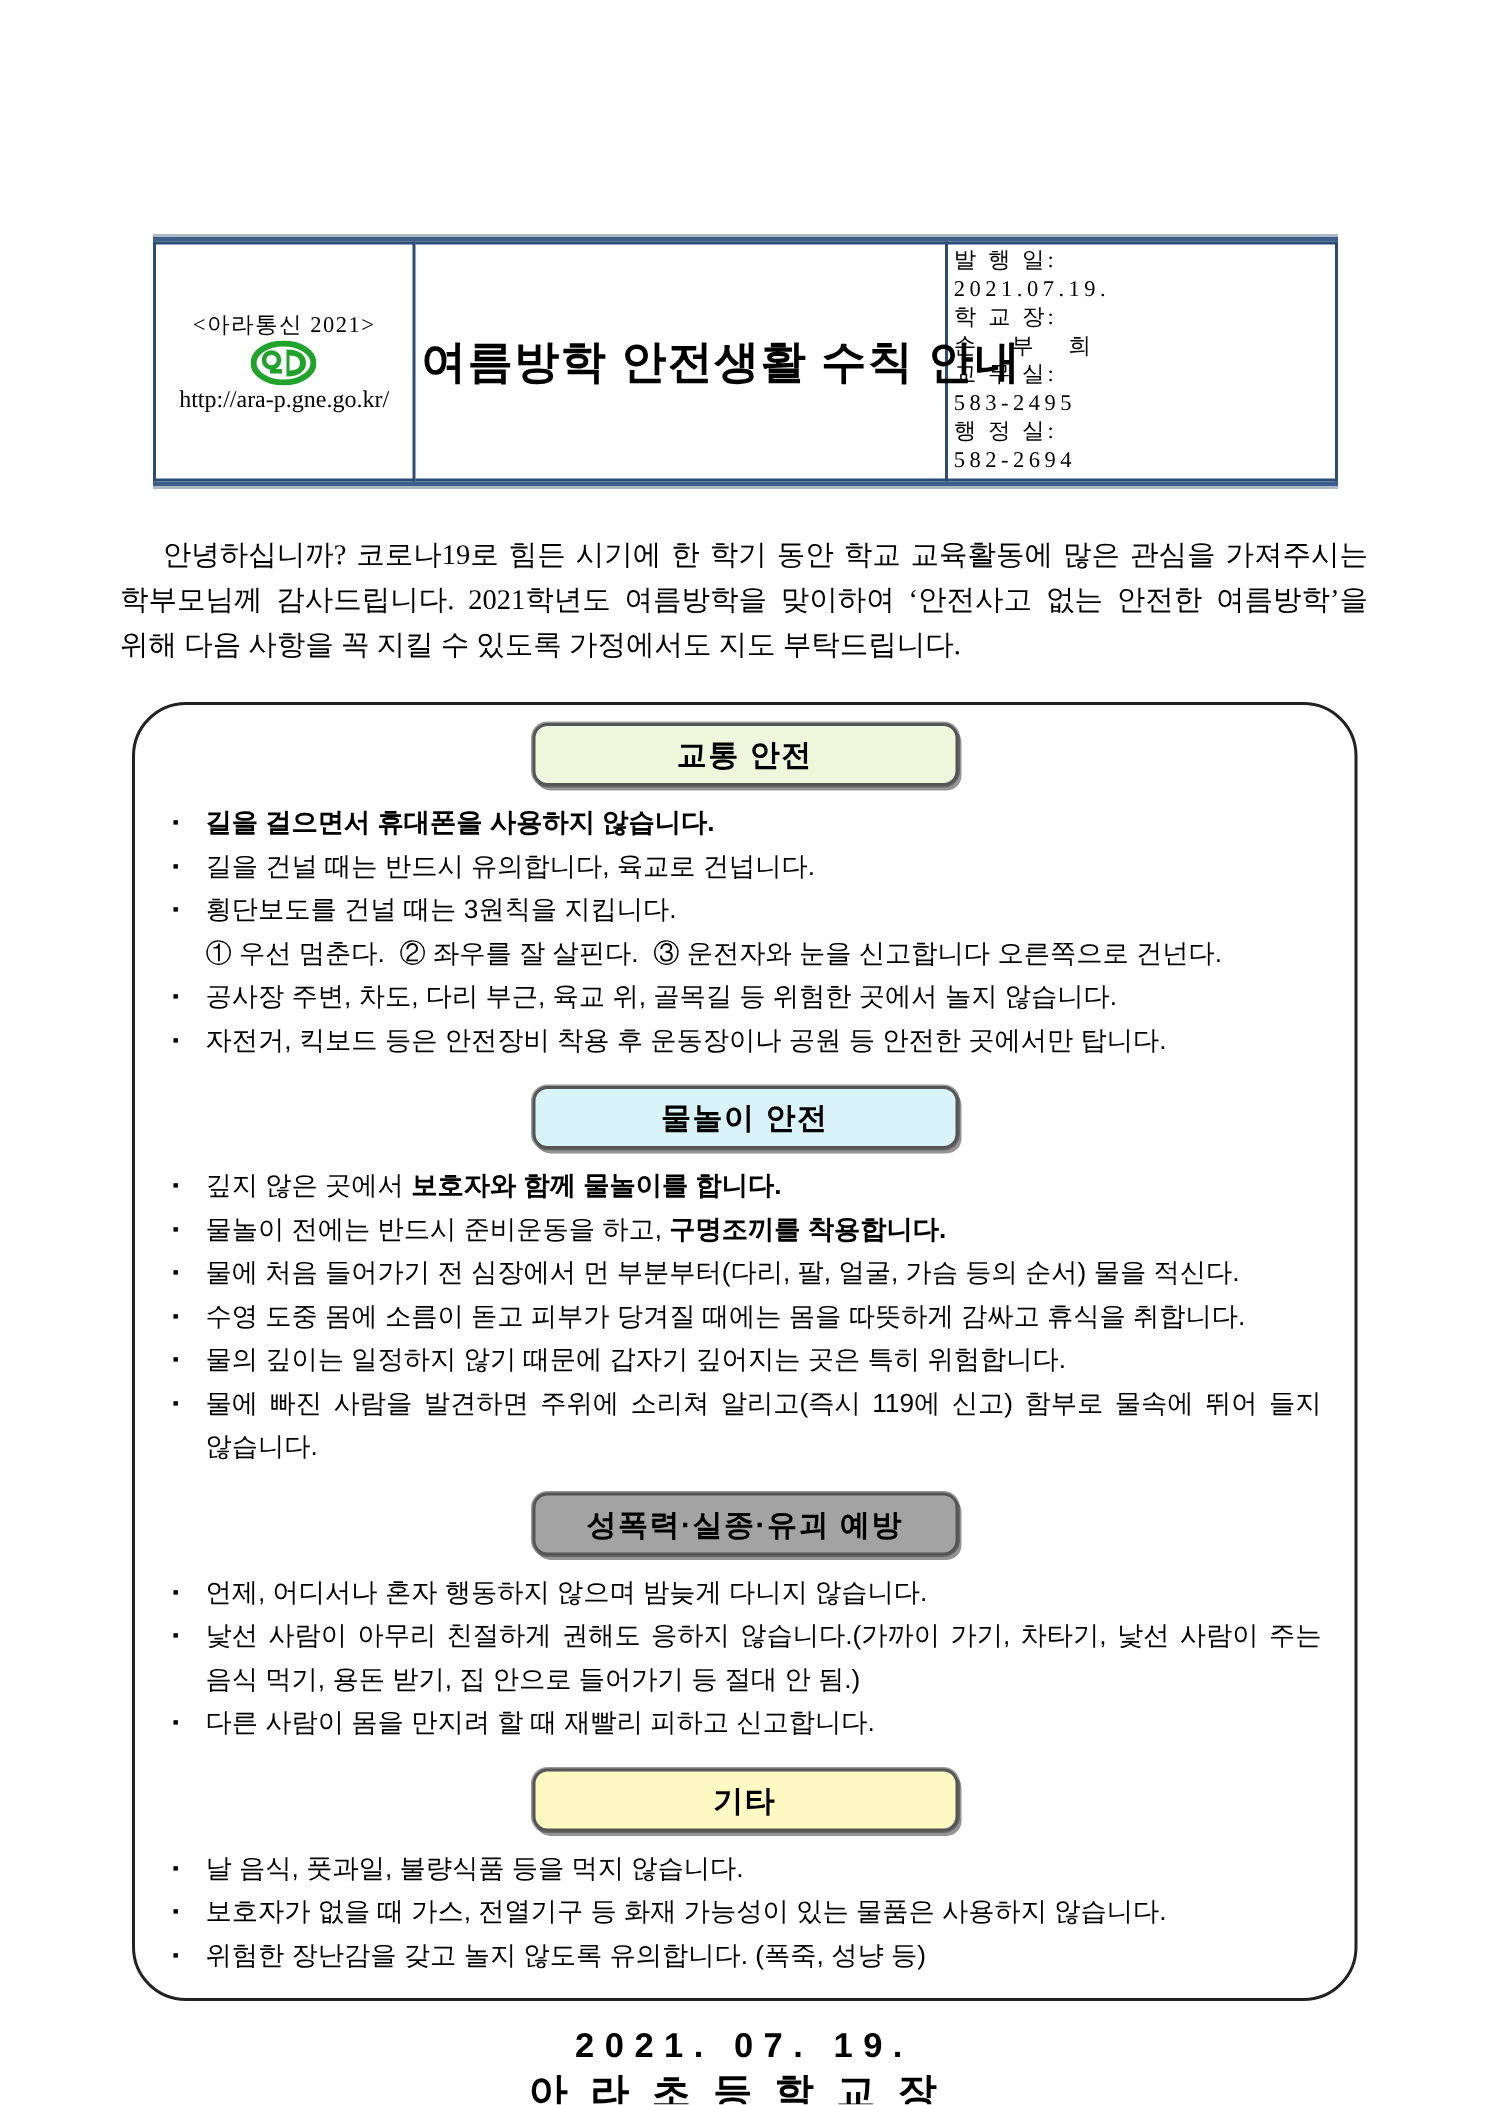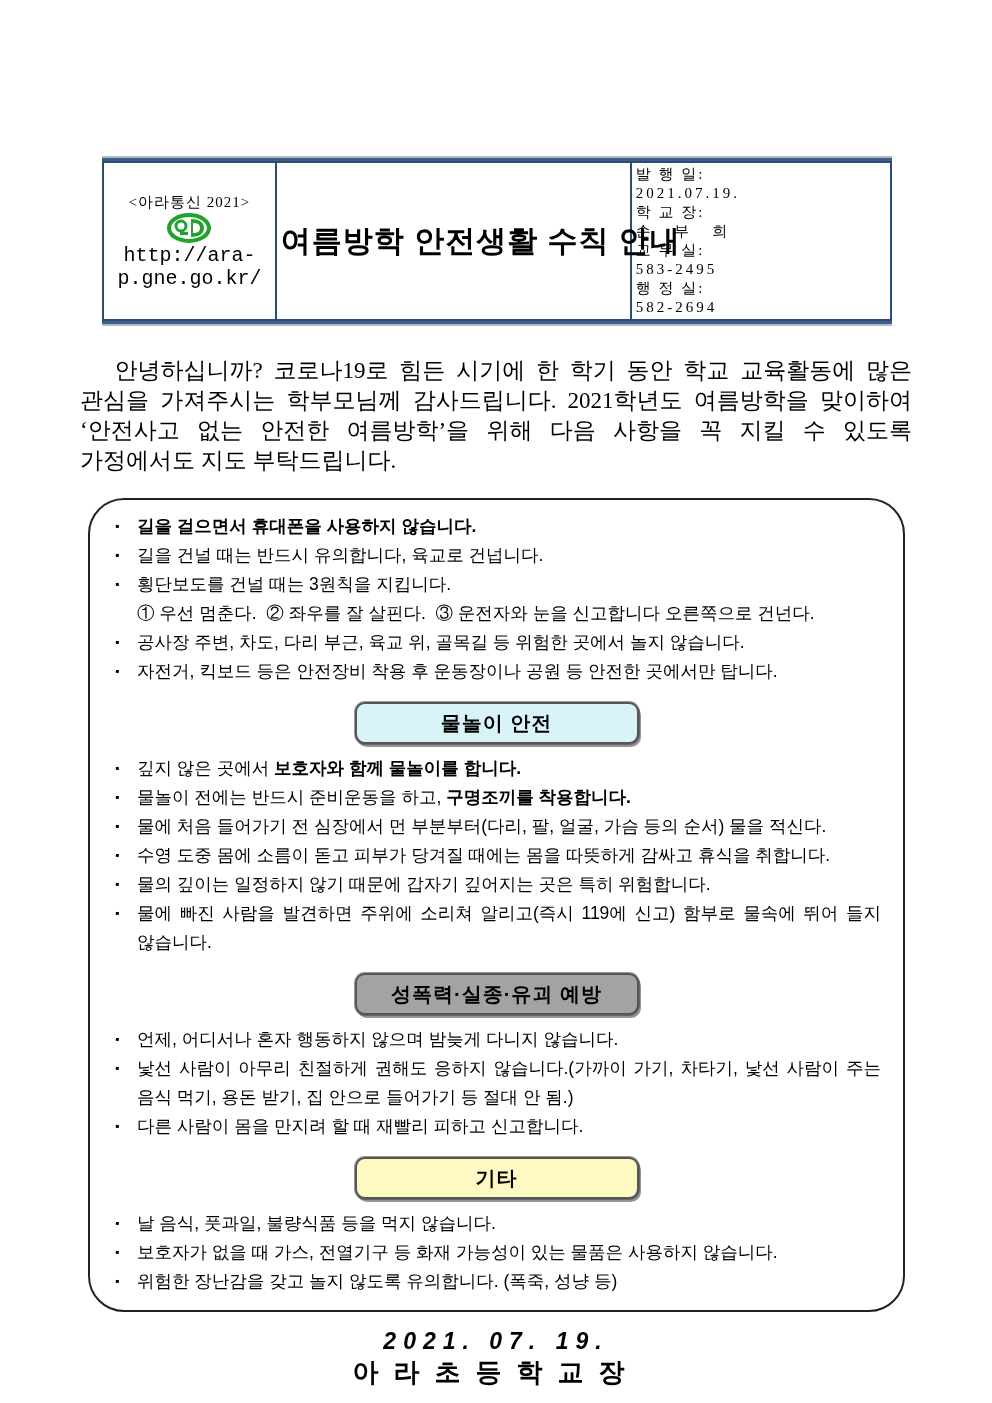--- a/index.html
+++ b/index.html
@@ -26,21 +26,21 @@
     table-layout:fixed;
   }
   .header-table td{
     border:2px solid #2c4c78;
     vertical-align:middle;
     padding:2px 4px;
   }
   .cell-left{width:21.5%;text-align:center;font-family:"Liberation Serif",serif;}
   .newsletter-name{font-size:15px;letter-spacing:1px;}
   .logo-wrap{line-height:0;margin:1px 0;}
-  .school-url{font-size:20px;font-family:Liberation Mono, monospace;}
+  .school-url{font-size:16px;}
   .cell-title{
     width:45.5%;
     text-align:center;
     font-size:30px;
     font-weight:bold;
     letter-spacing:1px;
     white-space:nowrap;
   }
   .cell-info{width:33%;font-family:"Liberation Serif",serif;}
   .info-line{
@@ -49,21 +49,21 @@
     font-size:15px;
     line-height:19px;
     white-space:pre;
     flex-direction:column;
   }
   .info-label{letter-spacing:2px;flex:0 0 auto;}
   .info-value{letter-spacing:3px;flex:1;text-align:right;}
   
   .intro{
     margin:30px 80px 0 80px;
-    font-size:23px;
+    font-size:19px;
     line-height:30px;
     text-align:justify;
     text-indent:1.5em;
     font-family:"Liberation Serif",serif;
     word-break:keep-all;
   }
   
   .main-box{
     margin:22px 87px 0 88px;
     border:2px solid #222;
@@ -104,21 +104,20 @@
     word-break:keep-all;
   }
   .btext .b{font-weight:bold;}
   
   .footer-date{
     margin-top:16px;
     text-align:center;
     font-size:23px;
     font-weight:bold;
     letter-spacing:7px;
-    font-style:italic;
   }
   .footer-signature{
     text-align:center;
     font-size:26px;
     font-weight:bold;
     letter-spacing:15px;
   }
 </style>
 </head>
 <body>
@@ -159,20 +158,21 @@
     <div class="band bottom">
         <div class="dk"></div>
         <div class="lt"></div>
       </div>
   </div>
 
   <p class="intro">안녕하십니까? 코로나19로 힘든 시기에 한 학기 동안 학교 교육활동에 많은 관심을 가져주시는 학부모님께 감사드립니다. 2021학년도 여름방학을 맞이하여 ‘안전사고 없는 안전한 여름방학’을 위해 다음 사항을 꼭 지킬 수 있도록 가정에서도 지도 부탁드립니다.</p>
 
   <div class="main-box">
       <section class="rule-section">
+        <div class="sec-header" style="background: rgb(238, 247, 220);">교통 안전</div>
         <div class="bullet">
           <span class="marker">▪</span>
           <div class="btext"><span class="b">길을 걸으면서 휴대폰을 사용하지 않습니다.</span></div>
         </div>
         <div class="bullet">
           <span class="marker">▪</span>
           <div class="btext"><span>길을 건널 때는 반드시 유의합니다, 육교로 건넙니다.</span></div>
         </div>
         <div class="bullet">
           <span class="marker">▪</span>

